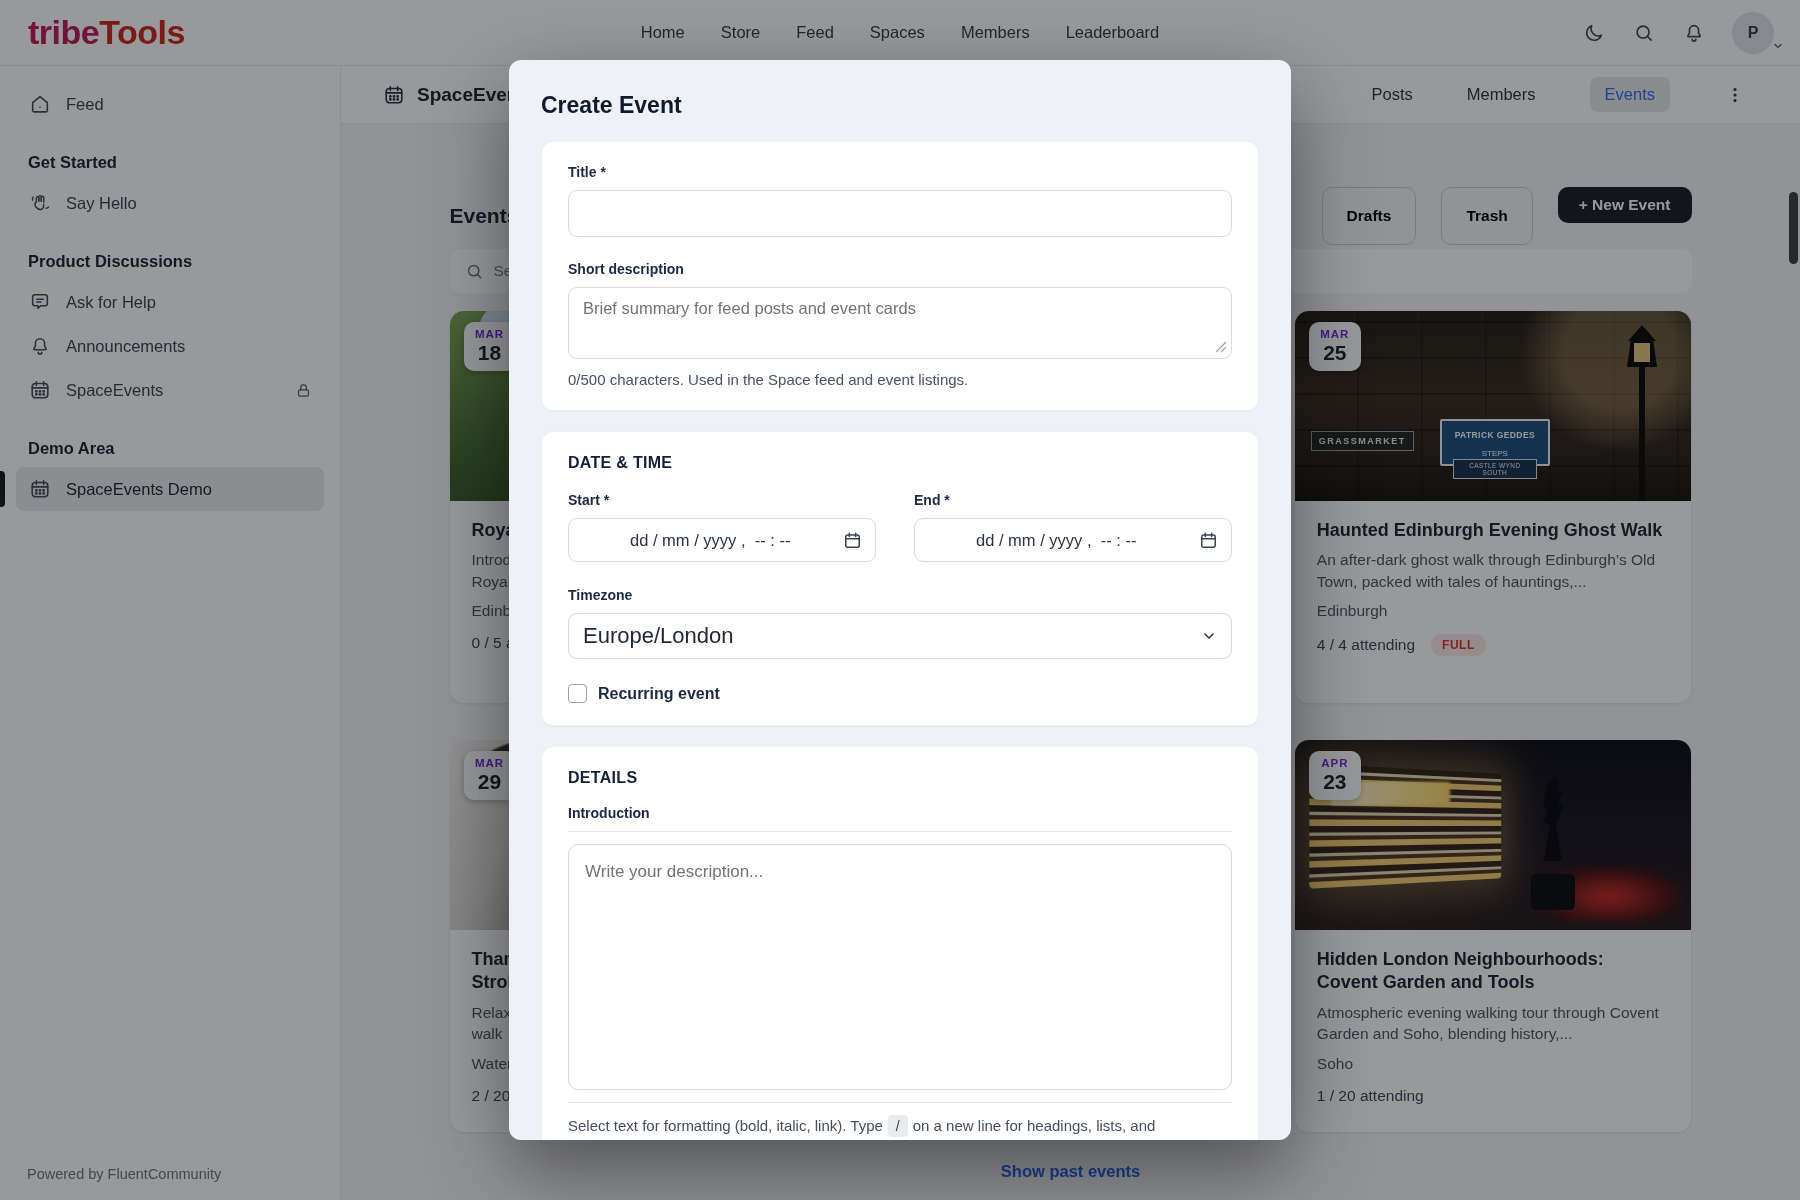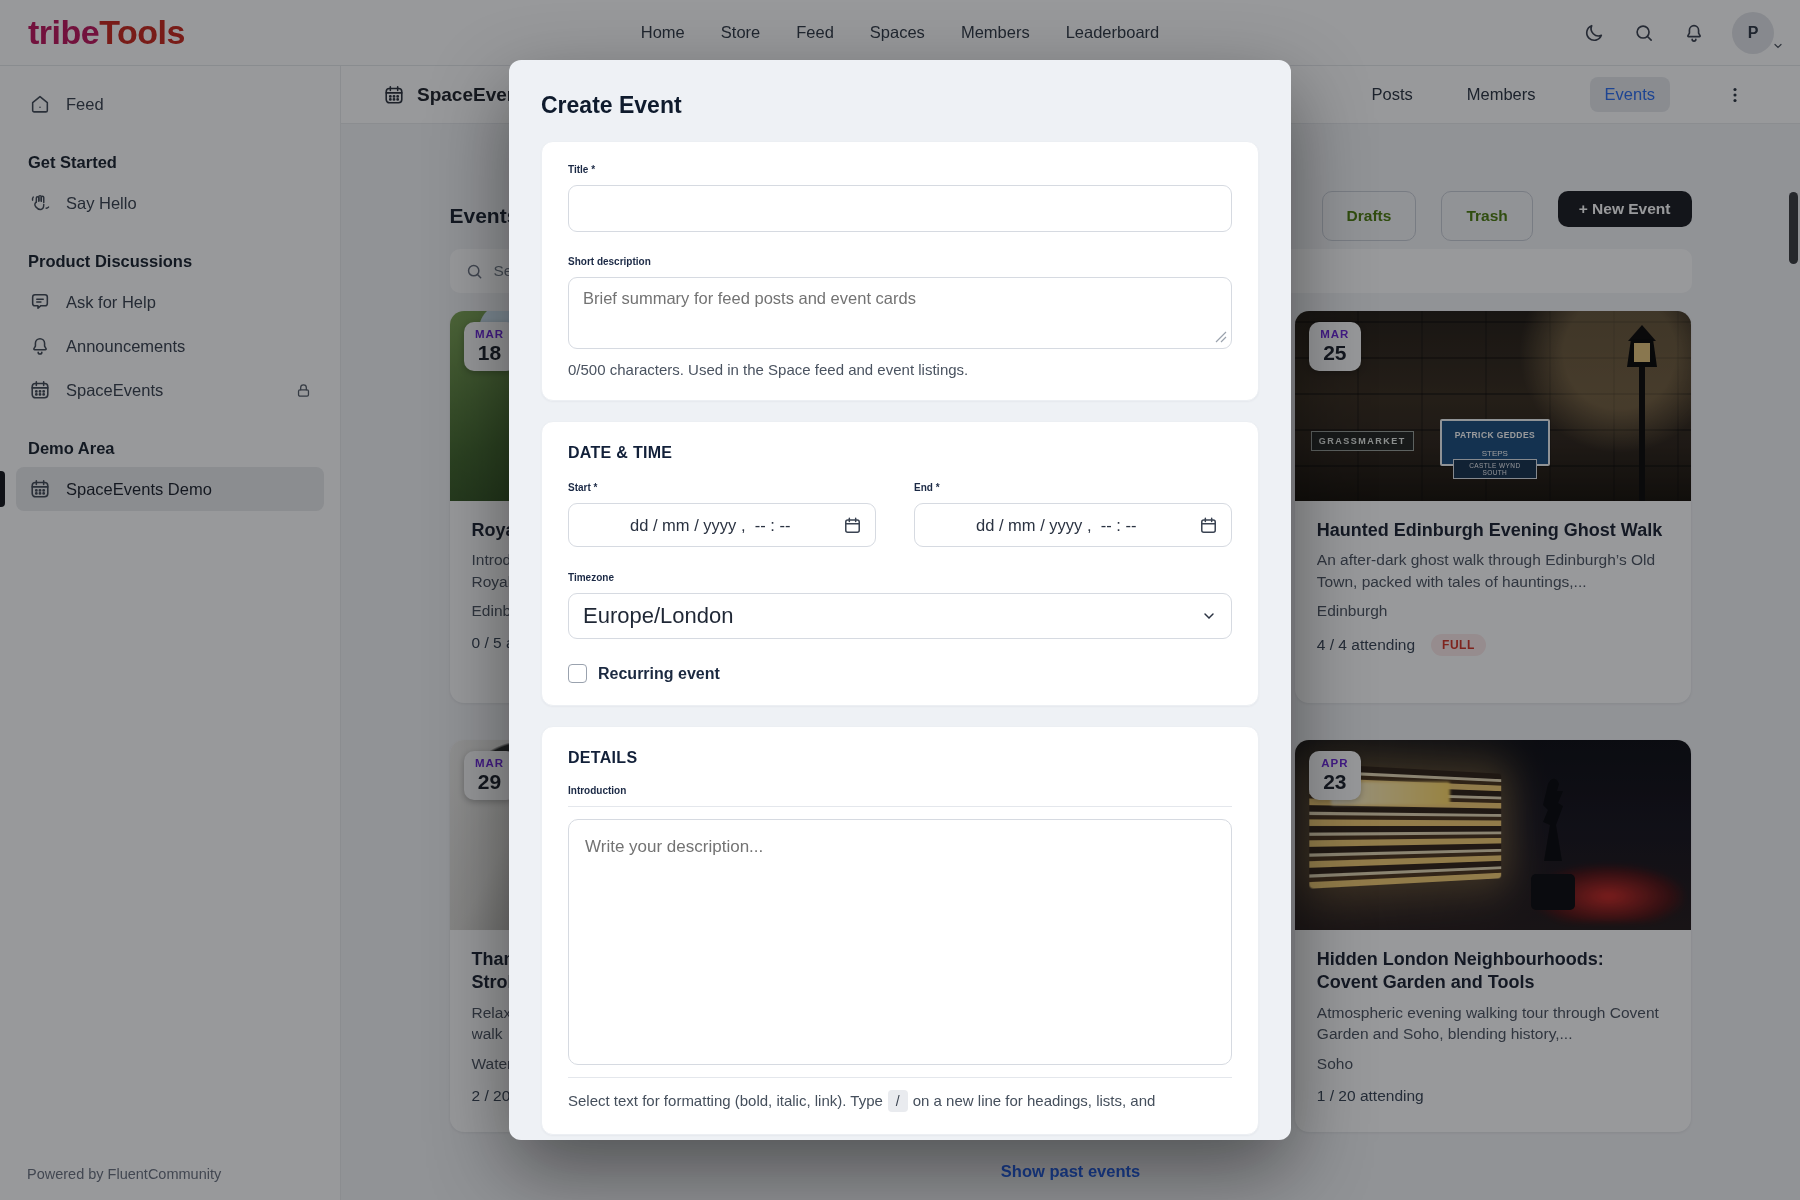--- a/index.html
+++ b/index.html
@@ -41,21 +41,21 @@
   .space-tabs { margin-left:auto; display:flex; align-items:center; gap:54px; }
   .space-tab { font-size:16.5px; color:#2b3442; cursor:pointer; }
   .space-tab.active { color:#2e6ef0; background:#e7e9ed; padding:8px 15px; border-radius:8px; font-weight:500; }
   .kebab { width:22px; height:22px; color:#2b3440; }
 
   
   .container { width:1242px; margin:0 auto; padding-top:71px; }
   .events-toolbar { display:flex; align-items:center; height:42px; }
   .events-h2 { font-size:21px; font-weight:700; color:#1b2330; }
   .toolbar-btns { margin-left:auto; display:flex; gap:25px; }
-  .btn-outline { height:50px; padding:0 24px; border:1.5px solid #c9ced6; border-radius:10px; background:transparent; font-size:15.5px; font-weight:600; color:#4d7c0f; display:flex; align-items:center; }
+  .btn-outline { height:58px; padding:0 24px; border:1.5px solid #c9ced6; border-radius:10px; background:transparent; font-size:15.5px; font-weight:600; color:#000000; display:flex; align-items:center; }
   .btn-dark { height:36px; padding:0 21px; border-radius:10px; background:#1b1d22; font-size:15.5px; font-weight:600; color:#ffffff; display:flex; align-items:center; border:none; }
   .searchbar { margin-top:12px; height:44px; background:#ffffff; border-radius:10px; display:flex; align-items:center; padding:0 15px; gap:10px; }
   .searchbar .sic { width:19px; height:19px; color:#6b7280; flex:none; }
   .searchbar input { border:none; outline:none; flex:1; font-size:15.5px; color:#333; background:transparent; font-family:inherit; }
   .searchbar input::placeholder { color:#707a86; }
 
   .grid { margin-top:18px; display:grid; grid-template-columns:repeat(3,1fr); column-gap:26px; row-gap:37px; }
   .card { background:#ffffff; border-radius:14px; overflow:hidden; box-shadow:0 1px 3px rgba(16,24,40,.08); position:relative; }
   .card-img { position:relative; height:190px; overflow:hidden; }
   .date-badge { position:absolute; top:11px; left:14px; background:#fdfdfd; border-radius:10px; padding:6px 10px 7px; text-align:center; box-shadow:0 2px 6px rgba(0,0,0,.25); min-width:52px; }
@@ -106,21 +106,21 @@
   .pf-bus { position:absolute; right:2%; bottom:4%; width:38%; height:30%;
       background: radial-gradient(ellipse at 50% 55%, rgba(225,45,40,.9), rgba(130,12,10,.45) 58%, transparent 75%); filter:blur(3px); }
   .pf-statue { position:absolute; left:56%; top:20%; }
 
   
   .overlay { position:absolute; inset:0; background:rgba(10,12,16,.42); z-index:10; }
   .scroll-thumb { position:absolute; right:2px; top:192px; width:9px; height:72px; background:#26282c; border-radius:5px; z-index:30; }
   .modal { position:absolute; left:509px; top:60px; width:782px; height:1080px; background:#eef1f5; border-radius:12px; box-shadow:0 30px 80px rgba(0,0,0,.45); z-index:20; padding:32px 32px 0; overflow:hidden; }
   .modal h1 { font-size:23px; font-weight:800; color:#0f1b2d; margin-bottom:22px; }
   .mcard { background:#ffffff; border:1px solid #eceff3; border-radius:12px; padding:22px 26px; margin-bottom:20px; box-shadow:0 1px 2px rgba(16,24,40,.04); }
-  .mlabel { display:block; font-size:10px; font-weight:700; color:#1b2945; margin-bottom:10px; }
+  .mlabel { display:block; font-size:14px; font-weight:700; color:#1b2945; margin-bottom:10px; }
   .msec { font-size:16px; font-weight:800; color:#122039; letter-spacing:.3px; margin-bottom:20px; }
   .minput { width:100%; height:47px; border:1px solid #d6dae1; border-radius:9px; background:#fff; font-size:17px; color:#223047; padding:0 14px; outline:none; font-family:inherit; }
   .mtextarea-wrap { position:relative; margin-bottom:12px; }
   .mtextarea { width:100%; height:72px; border:1px solid #d6dae1; border-radius:9px; background:#fff; font-size:16.5px; color:#223047; padding:11px 14px; outline:none; resize:none; font-family:inherit; display:block; }
   .mtextarea::placeholder, .minput::placeholder, .meditor-ph { color:#737373; }
   .resize-grip { position:absolute; right:5px; bottom:6px; color:#9aa2ad; }
   .mhelper { font-size:15px; color:#4a5360; }
   .mb24 { margin-bottom:24px; }
   .dt-row { display:flex; gap:38px; margin-bottom:25px; }
   .dt-col1 { width:308px; flex:none; }

